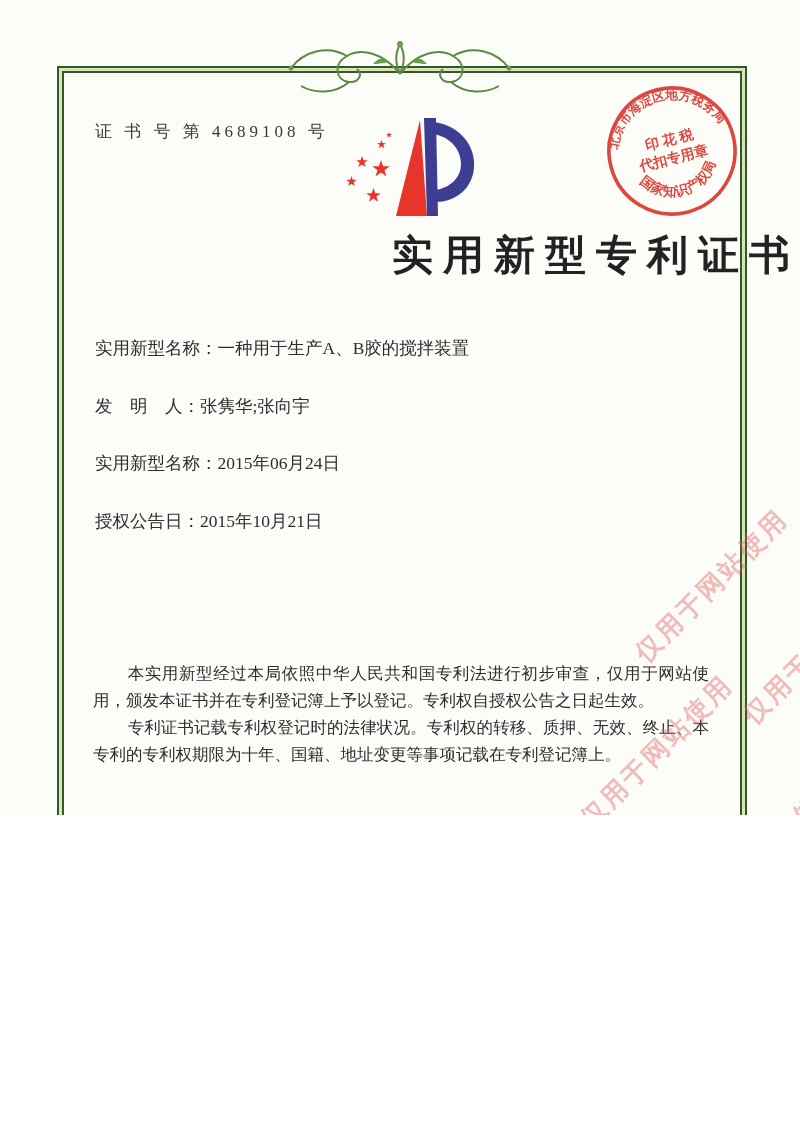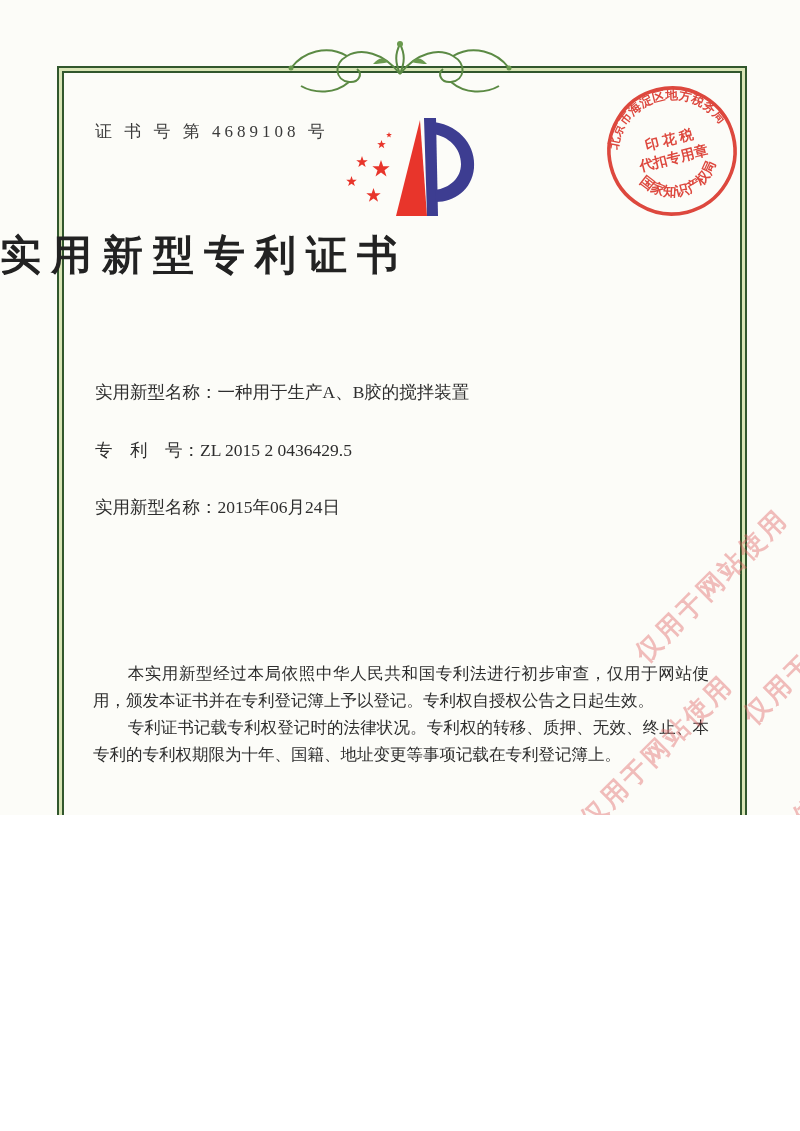--- a/index.html
+++ b/index.html
@@ -26,25 +26,25 @@
   
   .ornament-top { position:absolute; left:283px; top:34px; width:234px; height:66px; }
   .corner { position:absolute; width:110px; height:118px; }
   .corner.bl { left:38px; top:990px; }
   .corner.br { right:32px; top:1005px; transform:scaleX(-1); }
 
   
   .cert-no { position:absolute; left:95px; top:120px; font-size:17px; letter-spacing:4px; color:#3a3a3a; }
   .logo { position:absolute; left:330px; top:104px; width:146px; height:128px; }
   .tax-stamp { position:absolute; left:605px; top:84px; width:134px; height:134px; transform:rotate(-14deg); opacity:.88; }
-  .title { position:absolute; left:0; top:228px; width:100%; text-align:left;
+  .title { position:absolute; left:0; top:228px; width:100%; text-align:right;
            font-size:41px; font-weight:bold; letter-spacing:10px; color:#222; }
 
   
-  .fields { position:absolute; left:95px; top:336px; width:600px; font-size:17.5px; color:#2e2e2e;margin-top:44px; }
+  .fields { position:absolute; left:95px; top:336px; width:600px; font-size:17.5px; color:#2e2e2e; }
   .field-row { height:57.5px; white-space:nowrap; }
   .field-row .lbl { display:inline-block; }
   .field-row .val { display:inline-block; }
 
   
   .paras { position:absolute; left:93px; top:660px; width:616px; font-size:16.5px;
            line-height:27px; color:#2d2d2d; text-align:justify; }
   .paras p { text-indent:2.1em; margin:0; }
 
   
@@ -182,24 +182,27 @@
     <text x="67" y="79" text-anchor="middle" font-size="14" fill="#d93025" font-weight="bold">代扣专用章</text>
   </svg>
 
   <div class="title">实用新型专利证书</div>
 
   <div class="fields">
     <div class="field-row">
       <span class="lbl">实用新型名称：</span><span class="val">一种用于生产A、B胶的搅拌装置</span>
     </div>
     <div class="field-row">
-      <span class="lbl">专　利　号：</span><span class="val">ZL 2015 2 0436429.5</span>
+      <span class="lbl">发　明　人：</span><span class="val">张隽华;张向宇</span>
     </div>
     <div class="field-row">
       <span class="lbl">实用新型名称：</span><span class="val">2015年06月24日</span>
+    </div>
+    <div class="field-row">
+      <span class="lbl">授权公告日：</span><span class="val">2015年10月21日</span>
     </div>
   </div>
 
   <div class="paras">
     <p>本实用新型经过本局依照中华人民共和国专利法进行初步审查，仅用于网站使用，颁发本证书并在专利登记簿上予以登记。专利权自授权公告之日起生效。</p>
     <p>专利证书记载专利权登记时的法律状况。专利权的转移、质押、无效、终止、本专利的专利权期限为十年、国籍、地址变更等事项记载在专利登记簿上。</p>
   </div>
 
   <div class="barcode"></div>
 

